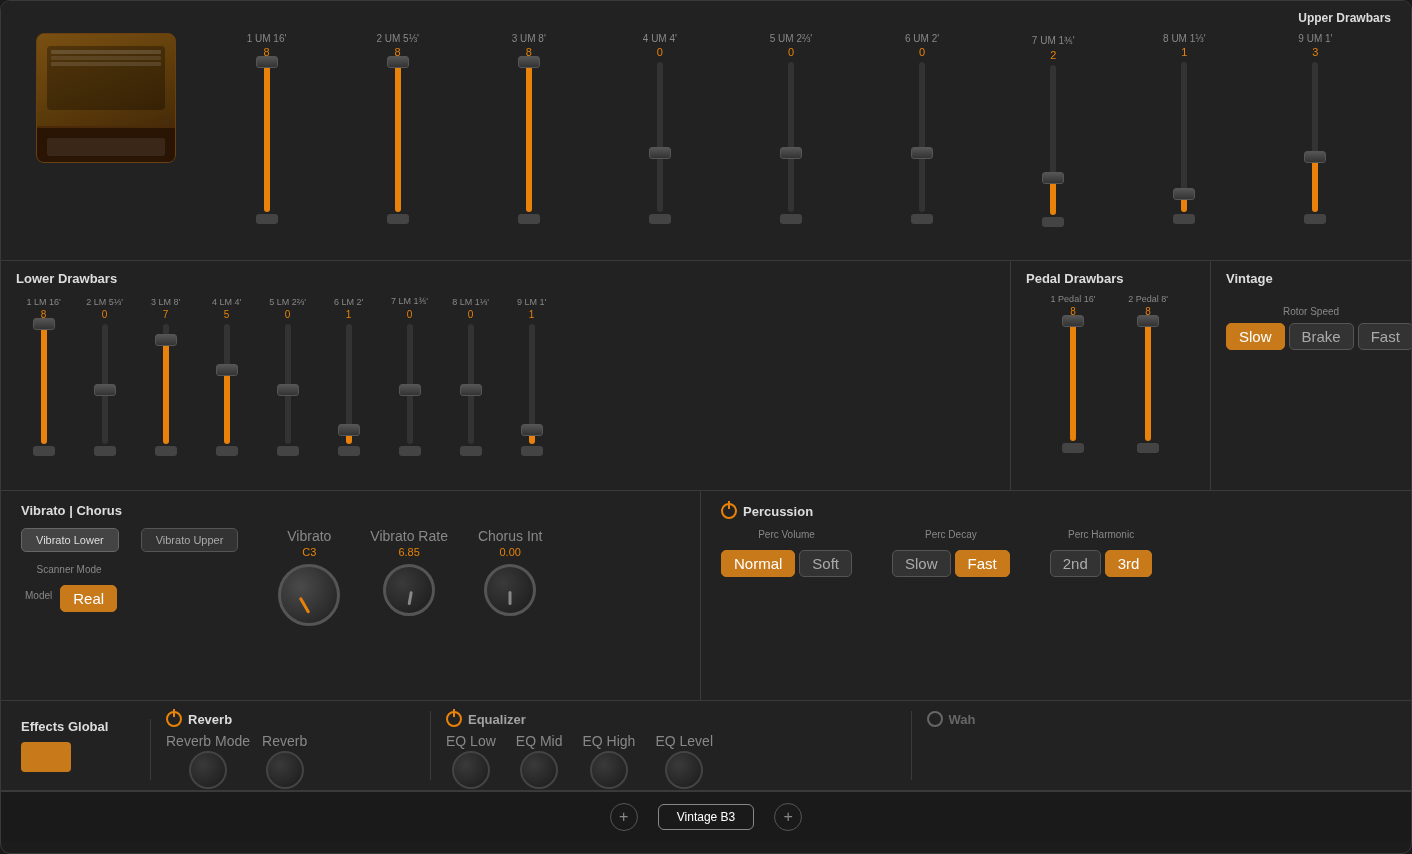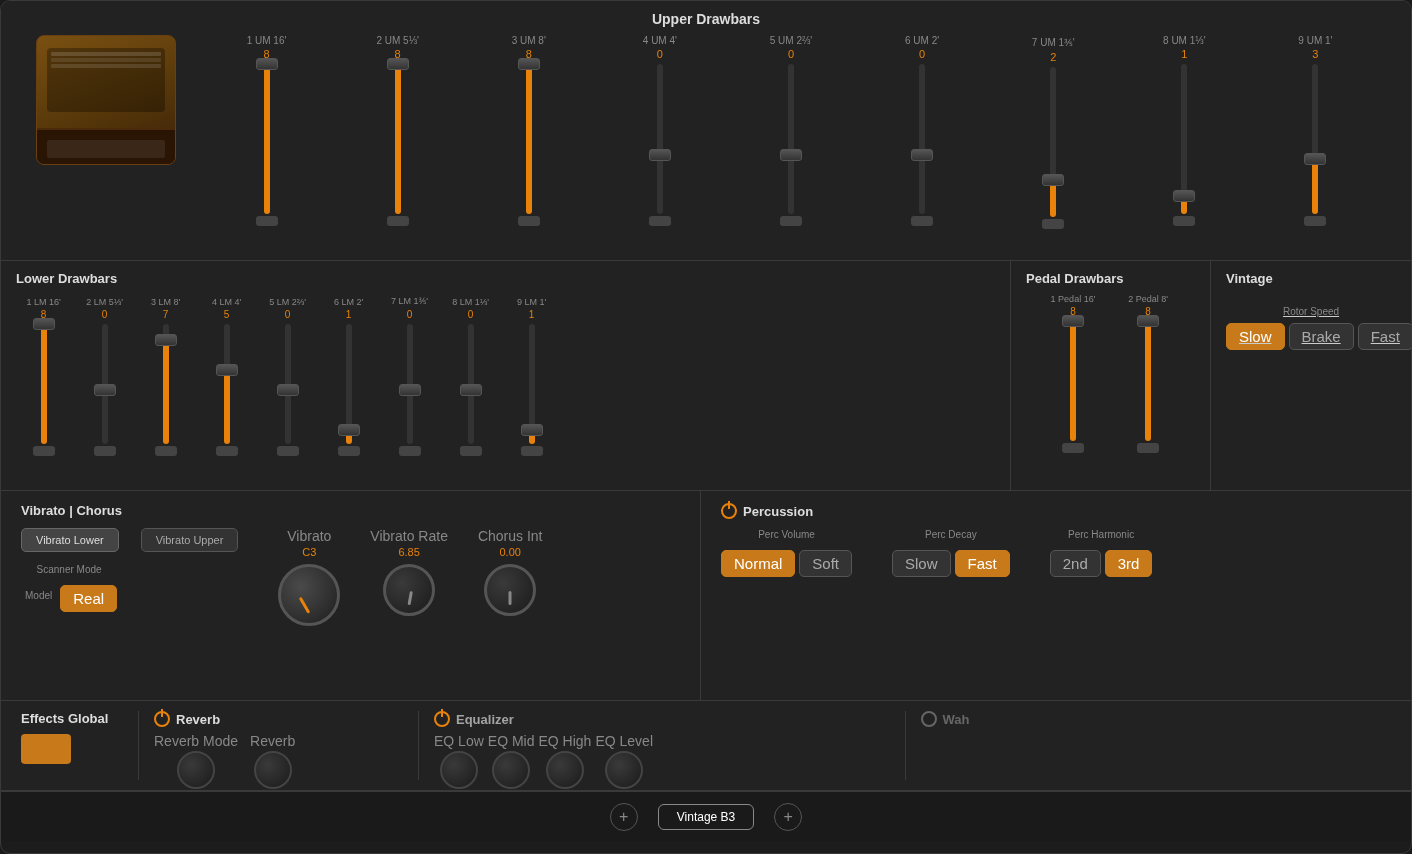--- a/index.html
+++ b/index.html
@@ -27,22 +27,22 @@
     
     .upper-drawbars-section {
       background: #222;
       border-bottom: 1px solid #3a3a3a;
       padding: 10px 20px 10px;
       display: flex;
       flex-direction: column;
       height: 260px;
     }
     .section-title {
-      text-align: center;
-      font-size: 14px;
+      text-align: right;
+      font-size: 12px;
       font-weight: 600;
       color: #ddd;
       margin-bottom: 8px;
     }
     .drawbars-row {
       display: flex;
       align-items: flex-start;
       flex: 1;
       gap: 0;
     }
@@ -579,21 +579,21 @@
         <div class="drawbar-fill" style="height:100%"></div>
         <div class="drawbar-handle" style="top:-6px"></div>
       </div>
       <div class="drawbar-base"></div>
     </div>
         </div>
     </div>
 
     <div class="rotation-section">
       <div class="sub-section-title">Vintage</div>
-      <div style="margin-top:20px;text-decoration:underline;">
+      <div style="margin-top:20px;">
         <div class="rotor-speed-label">Rotor Speed</div>
         <div class="btn-group">
           <button class="btn active">Slow</button>
           <button class="btn">Brake</button>
           <button class="btn">Fast</button>
         </div>
       </div>
     </div>
   </div>
 
@@ -668,21 +668,21 @@
           <div class="btn-group">
             <button class="btn">2nd</button>
             <button class="btn active">3rd</button>
           </div>
         </div>
       </div>
     </div>
   </div>
 
   <div class="effects-section">
-    <div style="width:118px;border-right:1px solid #3a3a3a;padding-right:15px;">
+    <div style="width:130px;border-right:1px solid #3a3a3a;padding-right:15px;margin-top:8px;">
       <div style="font-size:13px;font-weight:600;color:#ddd;margin-bottom:8px;">Effects Global</div>
       <div style="width:50px;height:30px;background:#c87a1a;border-radius:4px;"></div>
     </div>
     <div style="display:flex;gap:20px;align-items:flex-start;padding: 0 15px;border-right:1px solid #3a3a3a;width:280px;">
       <div>
         <div style="display:flex;align-items:center;margin-bottom:6px;">
           <span class="power-icon"></span>
           <span style="font-size:13px;font-weight:600;color:#ddd;">Reverb</span>
         </div>
         <div style="display:flex;gap:12px;">
@@ -696,21 +696,21 @@
           </div>
         </div>
       </div>
     </div>
     <div style="display:flex;gap:12px;align-items:flex-start;padding: 0 15px;flex:1;border-right:1px solid #3a3a3a;">
       <div>
         <div style="display:flex;align-items:center;margin-bottom:6px;">
           <span class="power-icon"></span>
           <span style="font-size:13px;font-weight:600;color:#a3a3a3;">Equalizer</span>
         </div>
-        <div style="display:flex;gap:4px;">
+        <div style="display:flex;gap:20px;">
           <div class="knob-container">
             <span class="knob-label">EQ Low</span>
             <div class="knob" style="width:38px;height:38px;background:radial-gradient(circle at 35% 35%, #3a3a3a, #1a1a1a);border:2px solid #444;"></div>
           </div>
           <div class="knob-container">
             <span class="knob-label">EQ Mid</span>
             <div class="knob" style="width:38px;height:38px;background:radial-gradient(circle at 35% 35%, #3a3a3a, #1a1a1a);border:2px solid #444;"></div>
           </div>
           <div class="knob-container">
             <span class="knob-label">EQ High</span>

